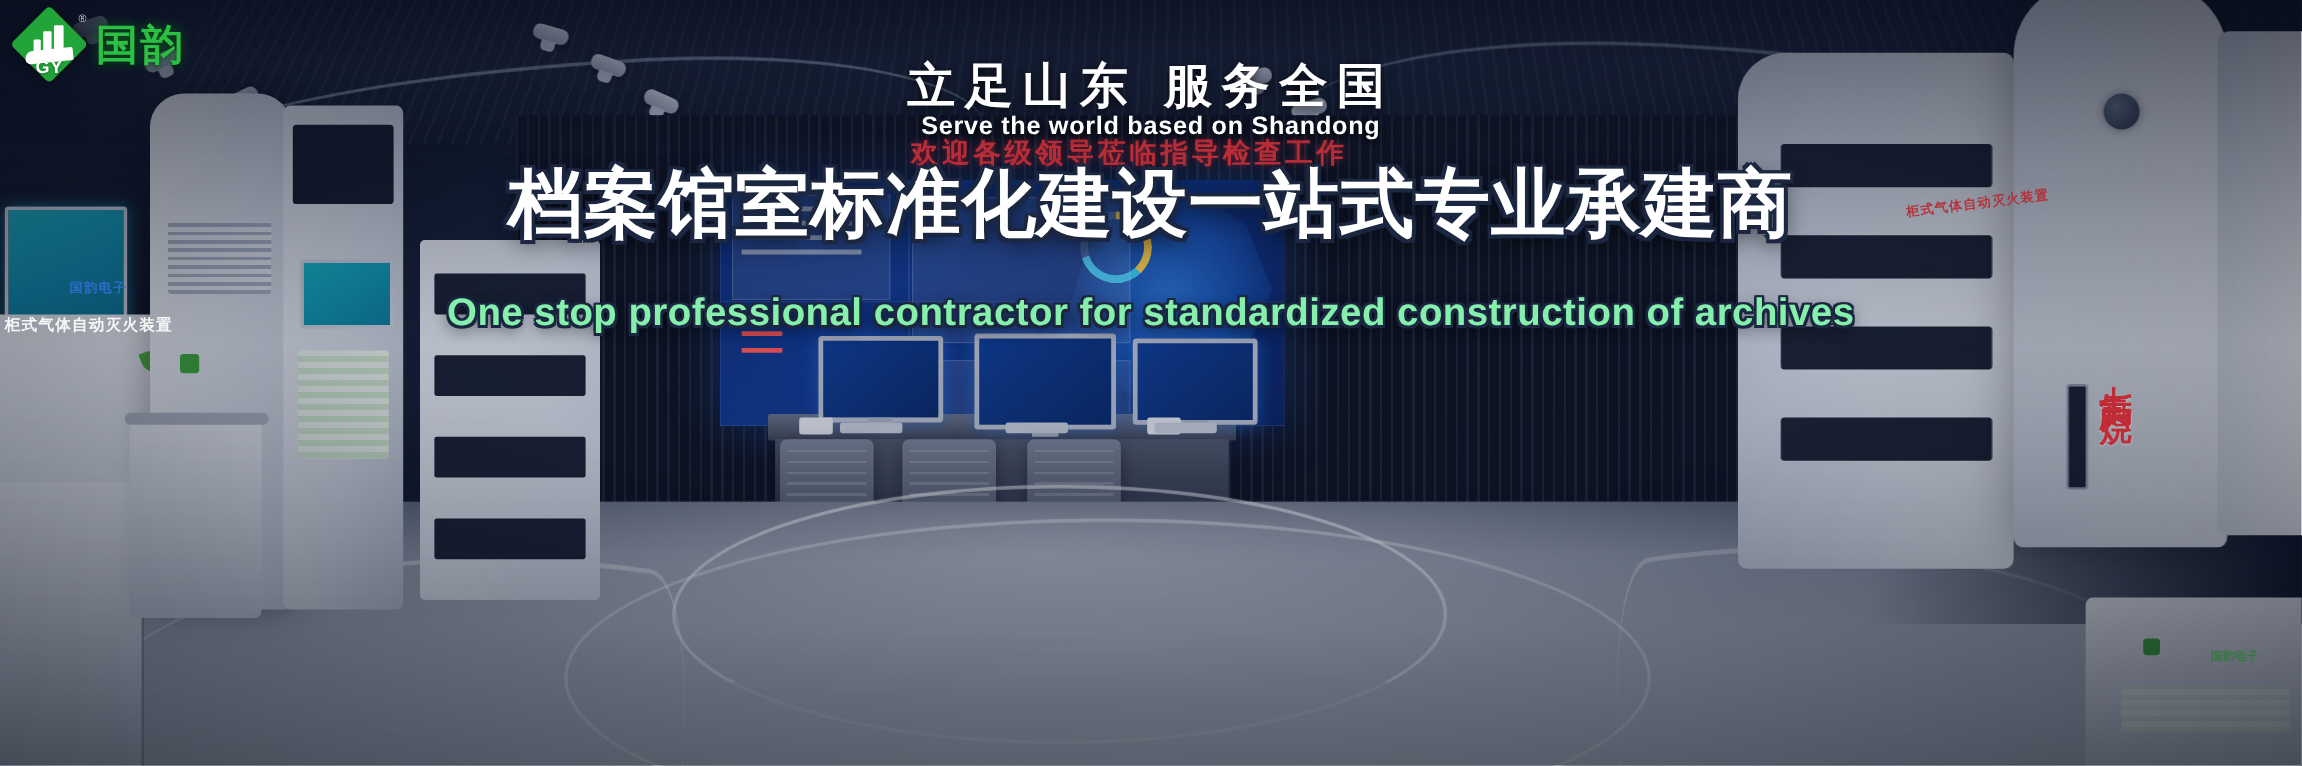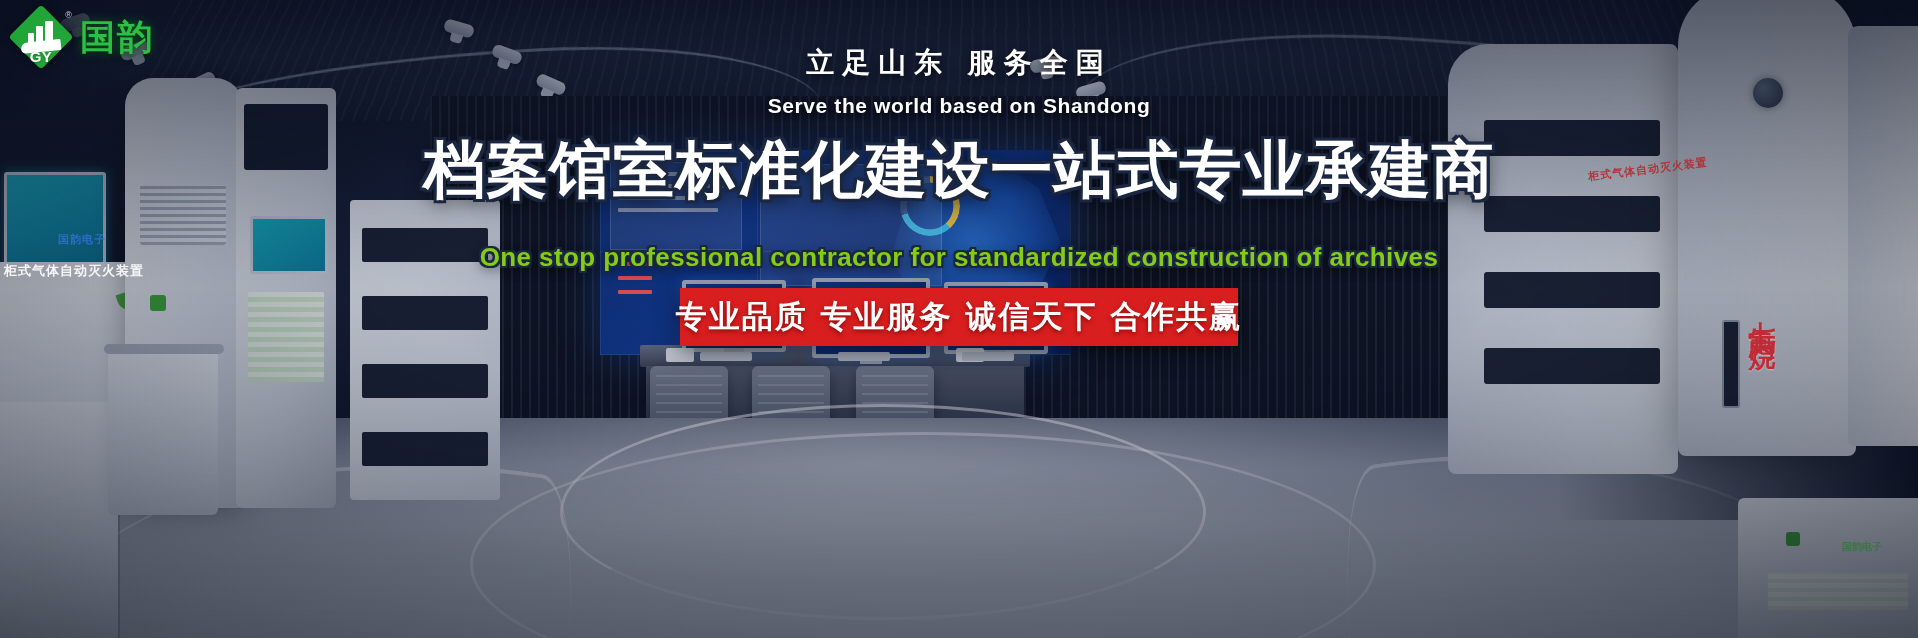--- a/index.html
+++ b/index.html
@@ -318,21 +318,21 @@
     color:#2bbf43;font-size:35px;font-weight:bold;letter-spacing:2px;
     text-shadow:0 0 10px rgba(20,120,40,.8), 0 2px 4px rgba(0,0,0,.6);
     font-family:"DejaVu Sans","Liberation Sans",sans-serif;
   }
 
   
   .copy{position:absolute;left:0;top:0;width:100%;z-index:30;text-align:center;}
 
   .tagline-cn{
     position:absolute;left:0;top:44px;width:100%;
-    color:#ffffff;font-size:28px;font-weight:bold;letter-spacing:8px;
+    color:#ffffff;font-size:40px;font-weight:bold;letter-spacing:8px;
     font-family:"DejaVu Sans","Liberation Sans",sans-serif;
     text-shadow:0 2px 8px rgba(0,0,0,.75);
   }
   .tagline-en{
     position:absolute;left:0;top:94px;width:100%;
     color:#ffffff;font-size:21px;font-weight:bold;letter-spacing:.6px;
     font-family:"Liberation Sans",sans-serif;
     text-shadow:0 2px 6px rgba(0,0,0,.85);
   }
   .led-strip{
@@ -348,21 +348,21 @@
     color:#ffffff;
     font-size:62px;font-weight:bold;letter-spacing:1px;
     font-family:"DejaVu Sans","Liberation Sans",sans-serif;
     text-shadow:
       -3px -3px 0 #1b2740, 3px -3px 0 #1b2740, -3px 3px 0 #1b2740, 3px 3px 0 #1b2740,
       0 -3px 0 #1b2740, 0 3px 0 #1b2740, -3px 0 0 #1b2740, 3px 0 0 #1b2740,
       0 6px 18px rgba(0,0,0,.75);
   }
   .sub-en{
     position:absolute;left:0;top:242px;width:100%;
-    color:#84cc16;font-size:26px;font-weight:bold;letter-spacing:.4px;
+    color:#86efac;font-size:32px;font-weight:bold;letter-spacing:.4px;
     font-family:"Liberation Sans",sans-serif;
     text-shadow:
       -2px -2px 0 #1b2740, 2px -2px 0 #1b2740, -2px 2px 0 #1b2740, 2px 2px 0 #1b2740,
       0 -2px 0 #1b2740, 0 2px 0 #1b2740, -2px 0 0 #1b2740, 2px 0 0 #1b2740,
       0 4px 12px rgba(0,0,0,.7);
   }
 
   .redbar{
     position:absolute;left:680px;top:288px;width:558px;height:58px;
     background:#d81e1e;
@@ -547,18 +547,16 @@
     <div class="logo-name">国韵</div>
   </div>
 
   <div class="copy">
     <div class="tagline-cn">立足山东 服务全国</div>
     <div class="tagline-en">Serve the world based on Shandong</div>
     <div class="headline">档案馆室标准化建设一站式专业承建商</div>
     <div class="sub-en">One stop professional contractor for standardized construction of archives</div>
   </div>
 
-
-  <div class="redbar">
-    <span class="redbar-text">专业品质  专业服务  诚信天下  合作共赢</span>
-  </div>
+  <div class="led-strip">欢迎各级领导莅临指导检查工作</div>
+
 
 </div>
 
 </body></html>

